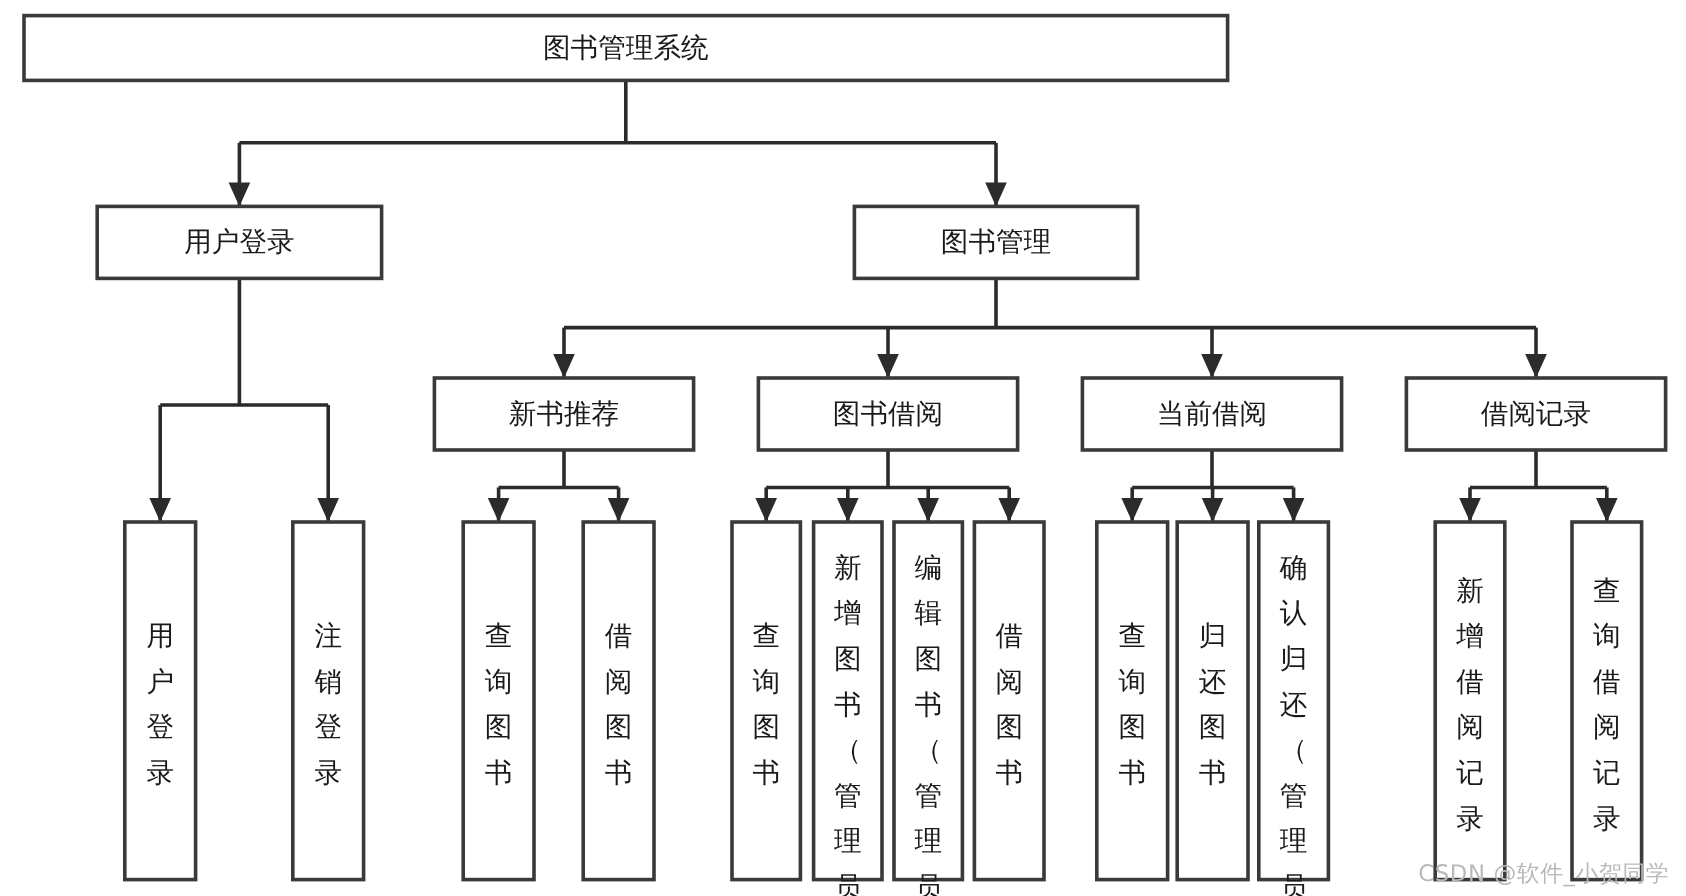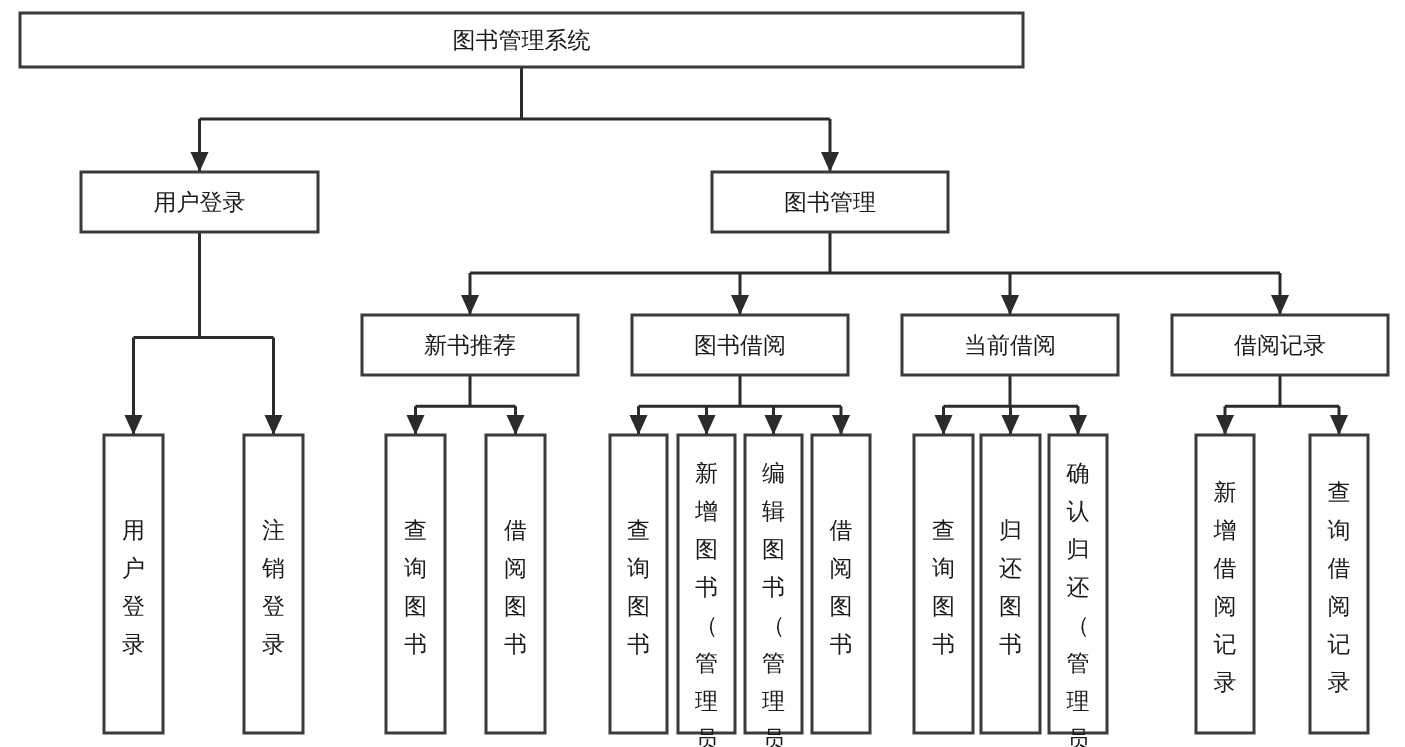--- a/index.html
+++ b/index.html
@@ -209,13 +209,14 @@
         <g>
           <rect x="1196" y="435" width="58" height="298" class="node-box"></rect>
           <text x="1225" y="499.64" class="node-label-vertical"><tspan x="1225" dy="0">新</tspan><tspan x="1225" dy="38">增</tspan><tspan x="1225" dy="38">借</tspan><tspan x="1225" dy="38">阅</tspan><tspan x="1225" dy="38">记</tspan><tspan x="1225" dy="38">录</tspan></text>
         </g>
         <g>
           <rect x="1310" y="435" width="58" height="298" class="node-box"></rect>
           <text x="1339" y="499.64" class="node-label-vertical"><tspan x="1339" dy="0">查</tspan><tspan x="1339" dy="38">询</tspan><tspan x="1339" dy="38">借</tspan><tspan x="1339" dy="38">阅</tspan><tspan x="1339" dy="38">记</tspan><tspan x="1339" dy="38">录</tspan></text>
         </g>
       </g>
   </svg>
+  <div class="watermark">CSDN @软件_小贺同学</div>
 </div>
 
 </body></html>

